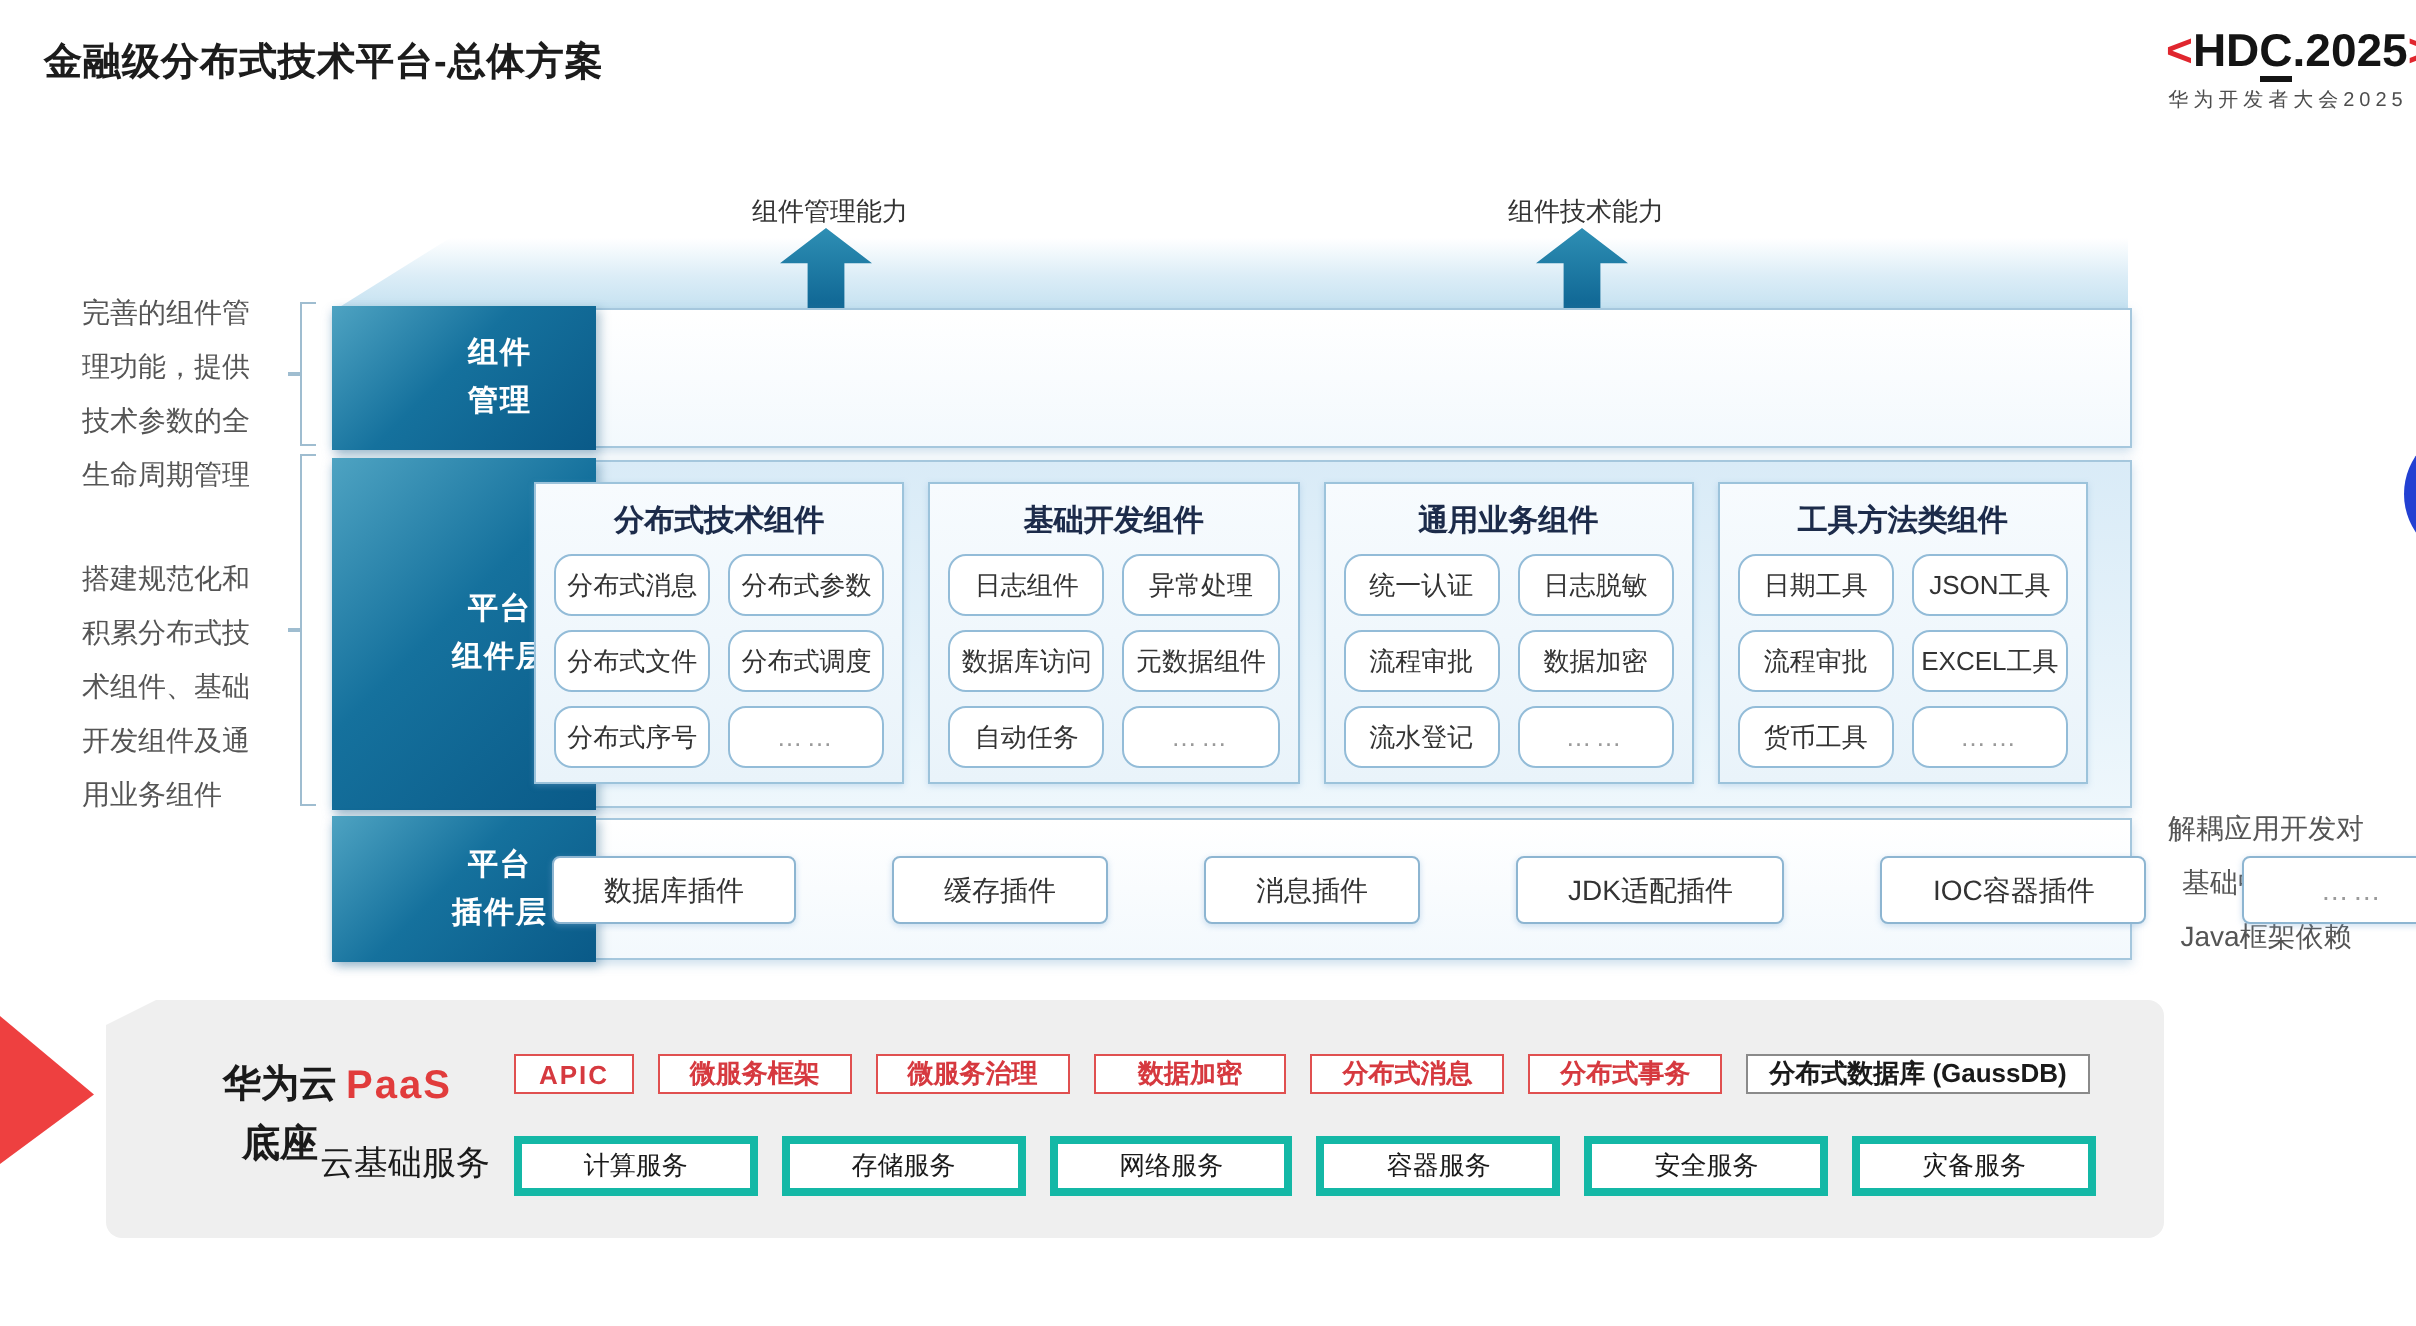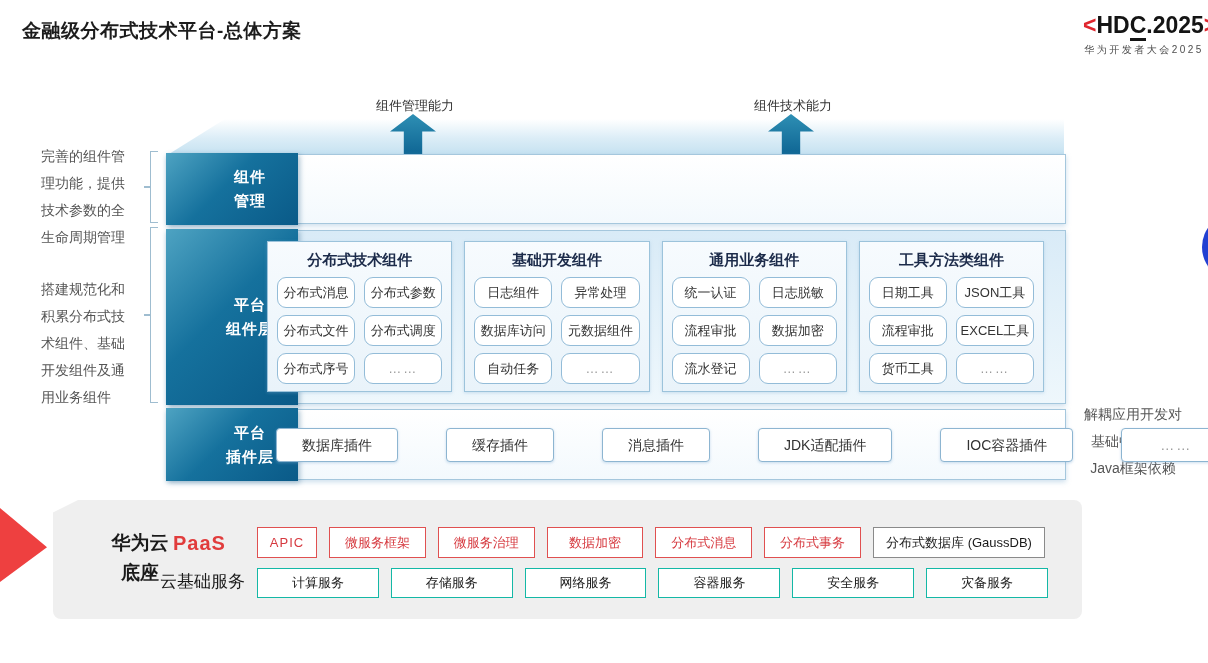--- a/index.html
+++ b/index.html
@@ -63,29 +63,29 @@
   .chip{height:29px;display:flex;align-items:center;justify-content:center;background:#fff;
     border:1px solid #93bcd8;border-radius:9px;font-size:13px;color:#333;white-space:nowrap;}
 
   
   .cloud{left:53px;top:500px;width:1029px;height:119px;background:#efefef;border-radius:8px;}
   .chamfer{left:52px;top:499px;width:28px;height:14px;background:#fff;clip-path:polygon(0 0,100% 0,0 100%);}
   .cloud-label{left:82px;top:528px;width:60px;text-align:center;font-size:19px;font-weight:bold;
     color:#1a1a1a;line-height:30px;margin-left:28px;}
   .paas-label{left:173px;top:532px;font-size:20px;font-weight:bold;color:#e13c3c;letter-spacing:1px;}
   .iaas-label{left:160px;top:570px;font-size:17px;color:#1a1a1a;}
-  .paas-row{left:257px;top:527px;width:788px;height:31px;display:flex;gap:12px;}
+  .paas-row{left:257px;top:527px;width:788px;height:20px;display:flex;gap:12px;font-weight:bold;}
   .iaas-row{left:257px;top:568px;width:791px;height:30px;display:flex;gap:12px;}
   .rbtn{flex:1;display:flex;align-items:center;justify-content:center;background:#fff;
     border:1.5px solid #e05050;color:#d6393f;font-size:13px;white-space:nowrap;}
   .rbtn.apic{flex:0 0 58px;letter-spacing:1px;}
   .dbtn{flex:0 0 170px;display:flex;align-items:center;justify-content:center;background:#fff;
     border:1px solid #8a8a8a;color:#1a1a1a;font-size:13px;white-space:nowrap;}
   .gbtn{flex:1;display:flex;align-items:center;justify-content:center;background:#fff;
-    border:1px solid #14b8a6;color:#1a1a1a;font-size:13px;white-space:nowrap;}
+    border:4px solid #14b8a6;color:#1a1a1a;font-size:13px;white-space:nowrap;}
 
   
   .wedge{left:0;top:508px;width:47px;height:74px;background:#ee4040;clip-path:polygon(0 0,100% 53%,0 100%);}
   .circle{left:1202px;top:213px;width:68px;height:68px;border-radius:50%;background:#2240d2;}
 </style>
 </head>
 <body>
 
 <h1 class="abs title">金融级分布式技术平台-总体方案</h1>
 <div class="abs logo">

